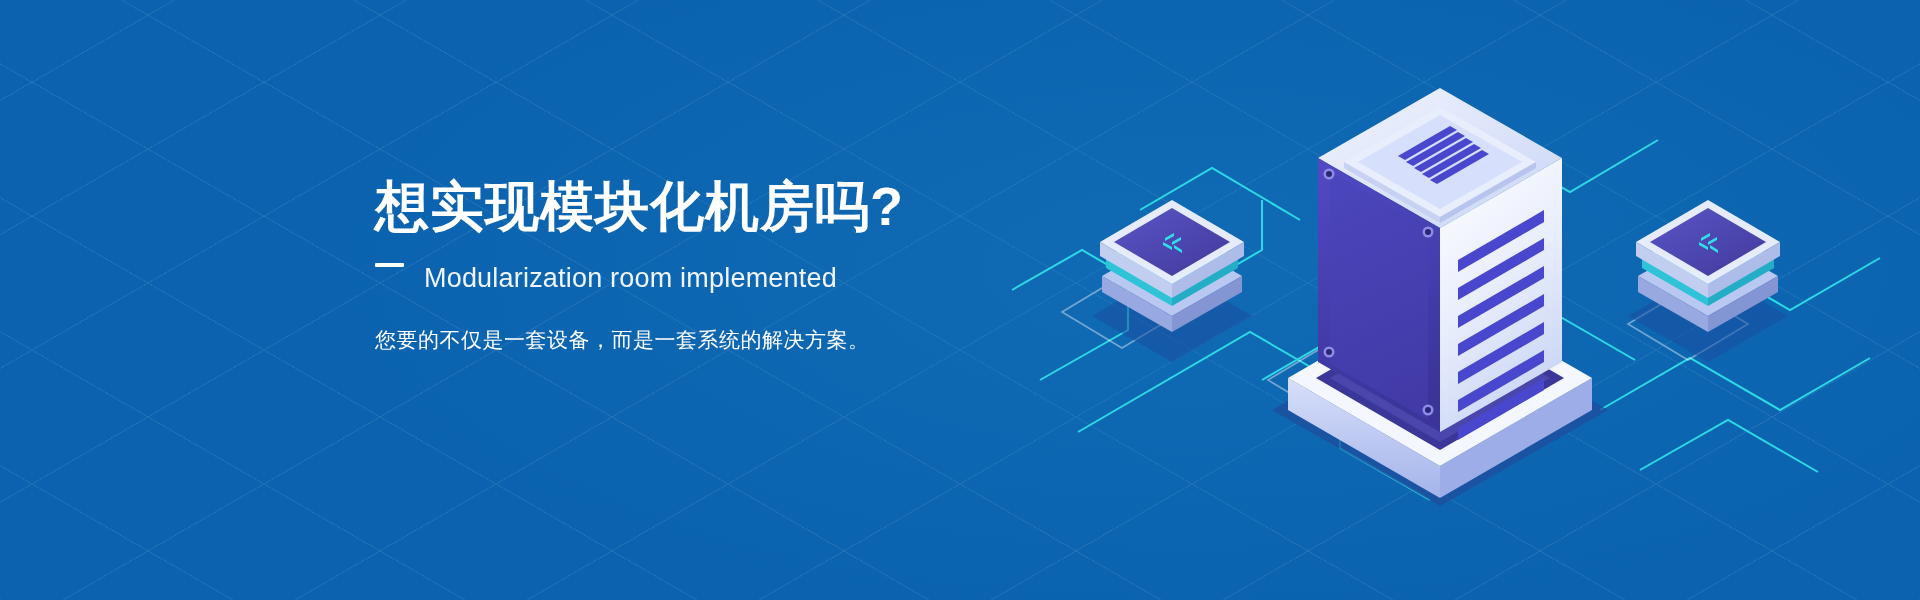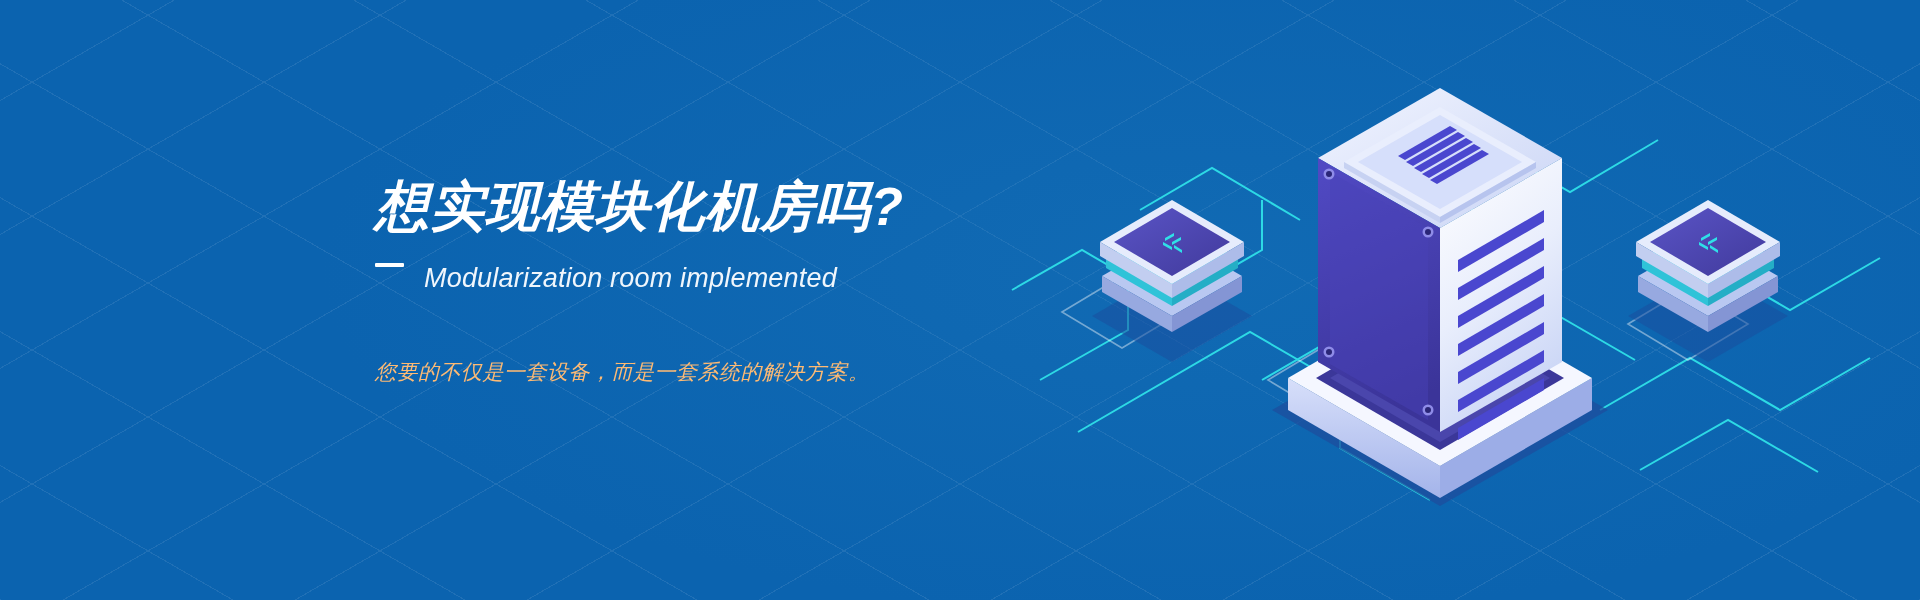--- a/index.html
+++ b/index.html
@@ -10,21 +10,20 @@
   body {
     font-family: "Liberation Sans", "DejaVu Sans", sans-serif;
   }
 
   .banner {
     position: relative;
     width: 1920px;
     height: 600px;
     overflow: hidden;
     background-color: #0b63af;
-    font-style: italic;
   }
 
   
   .bg-grid {
     position: absolute;
     inset: 0;
     background-image:
       repeating-linear-gradient(30deg,
         rgba(255,255,255,0.085) 0px,
         rgba(255,255,255,0.085) 1px,
@@ -82,23 +81,23 @@
   .subtitle {
     font-size: 27px;
     color: #f0f6fc;
     margin-left: 20px;
     font-weight: 400;
     letter-spacing: 0.2px;
     white-space: nowrap;
   }
 
   .description {
-    margin-top: 64px;
+    margin-top: 32px;
     font-size: 21px;
-    color: #fdba74;
+    color: #ffffff;
     letter-spacing: 0.5px;
     white-space: nowrap;
   }
 
   
   .illustration {
     position: absolute;
     left: 1000px;
     top: 80px;
     width: 920px;

